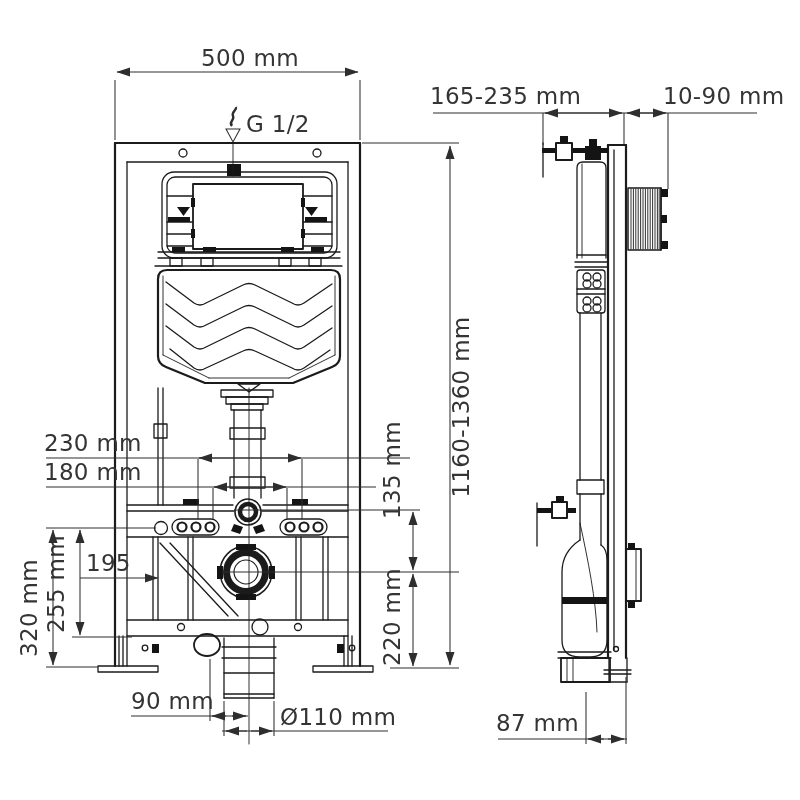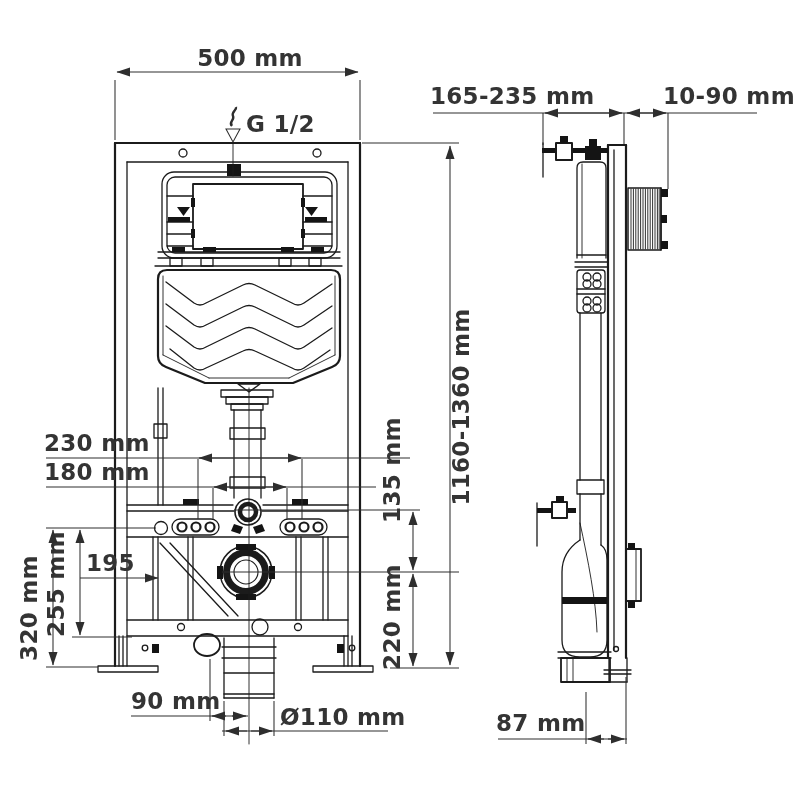--- a/index.html
+++ b/index.html
@@ -1,16 +1,16 @@
 <!DOCTYPE html>
 <html><head>
 <meta charset="utf-8">
 <style>
   html,body{margin:0;padding:0;background:#ffffff;width:800px;height:800px;overflow:hidden;}
-  #stage{width:800px;height:800px;position:relative;background:#fff;font-weight:bold;}
+  #stage{width:800px;height:800px;position:relative;background:#fff;}
   svg{display:block;}
   
   .d line,.d path,.d rect,.d circle,.d ellipse,.d polygon,.d polyline{
     stroke:#1b1b1b;fill:none;stroke-width:1.3;stroke-linecap:round;stroke-linejoin:round;}
   .d .b{stroke-width:2.2;}
   .d .t{stroke-width:0.9;}
   .d .f{fill:#141414;stroke:none;}
   .d .w{fill:#ffffff;}
   
   .dim line,.dim path,.dim polygon{stroke:#2e2e2e;fill:none;stroke-width:1.05;}

